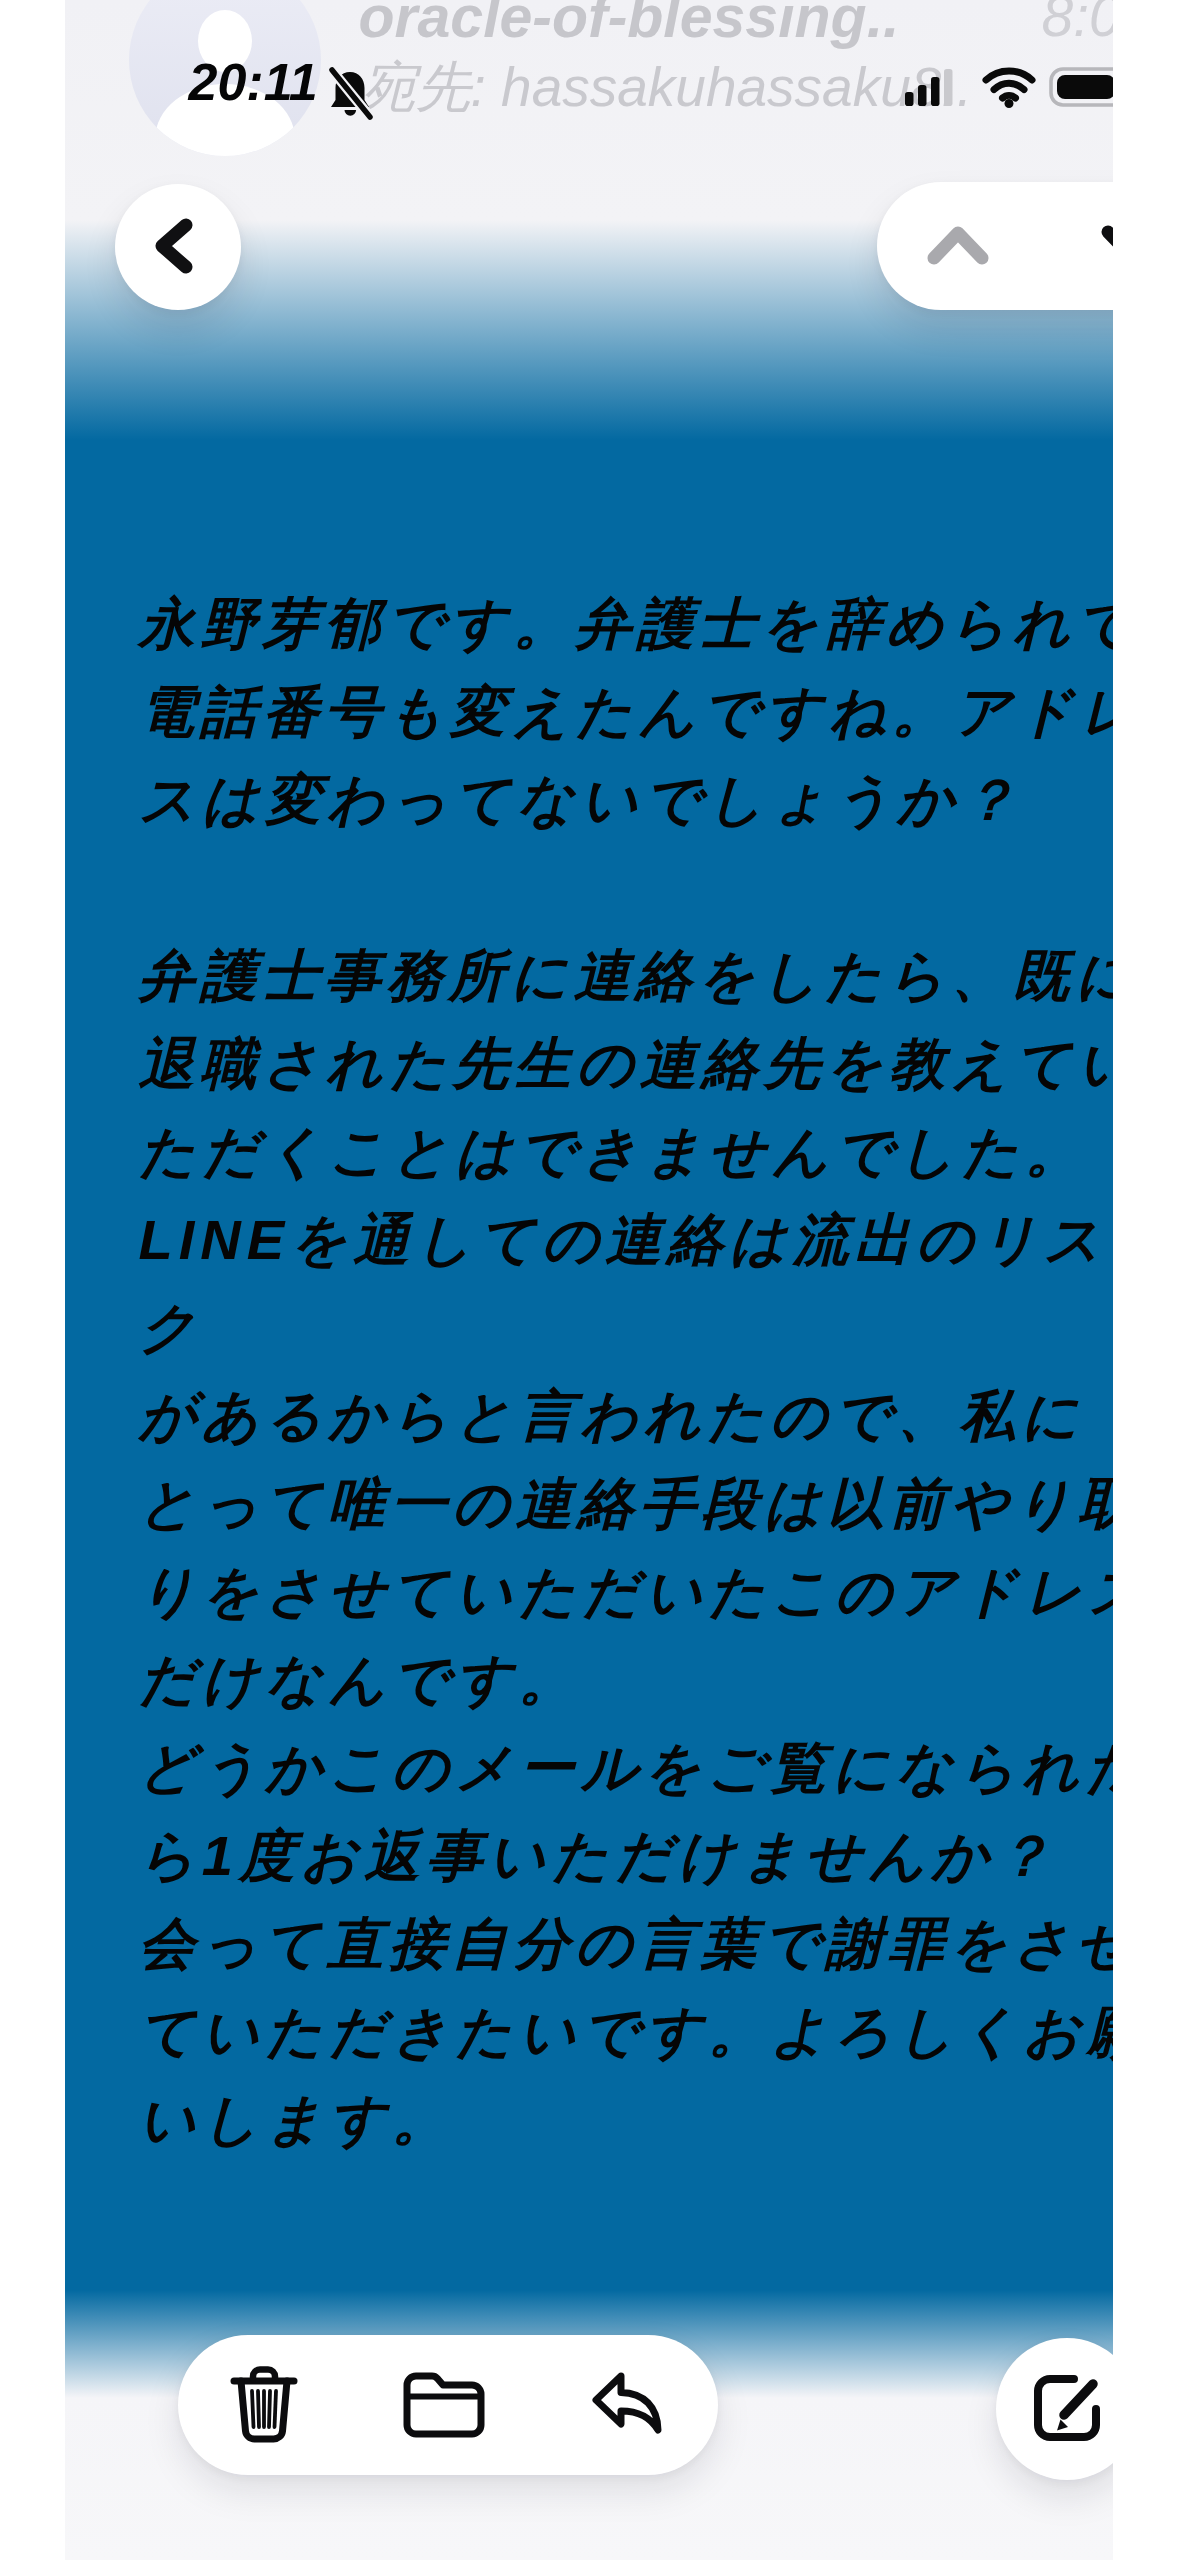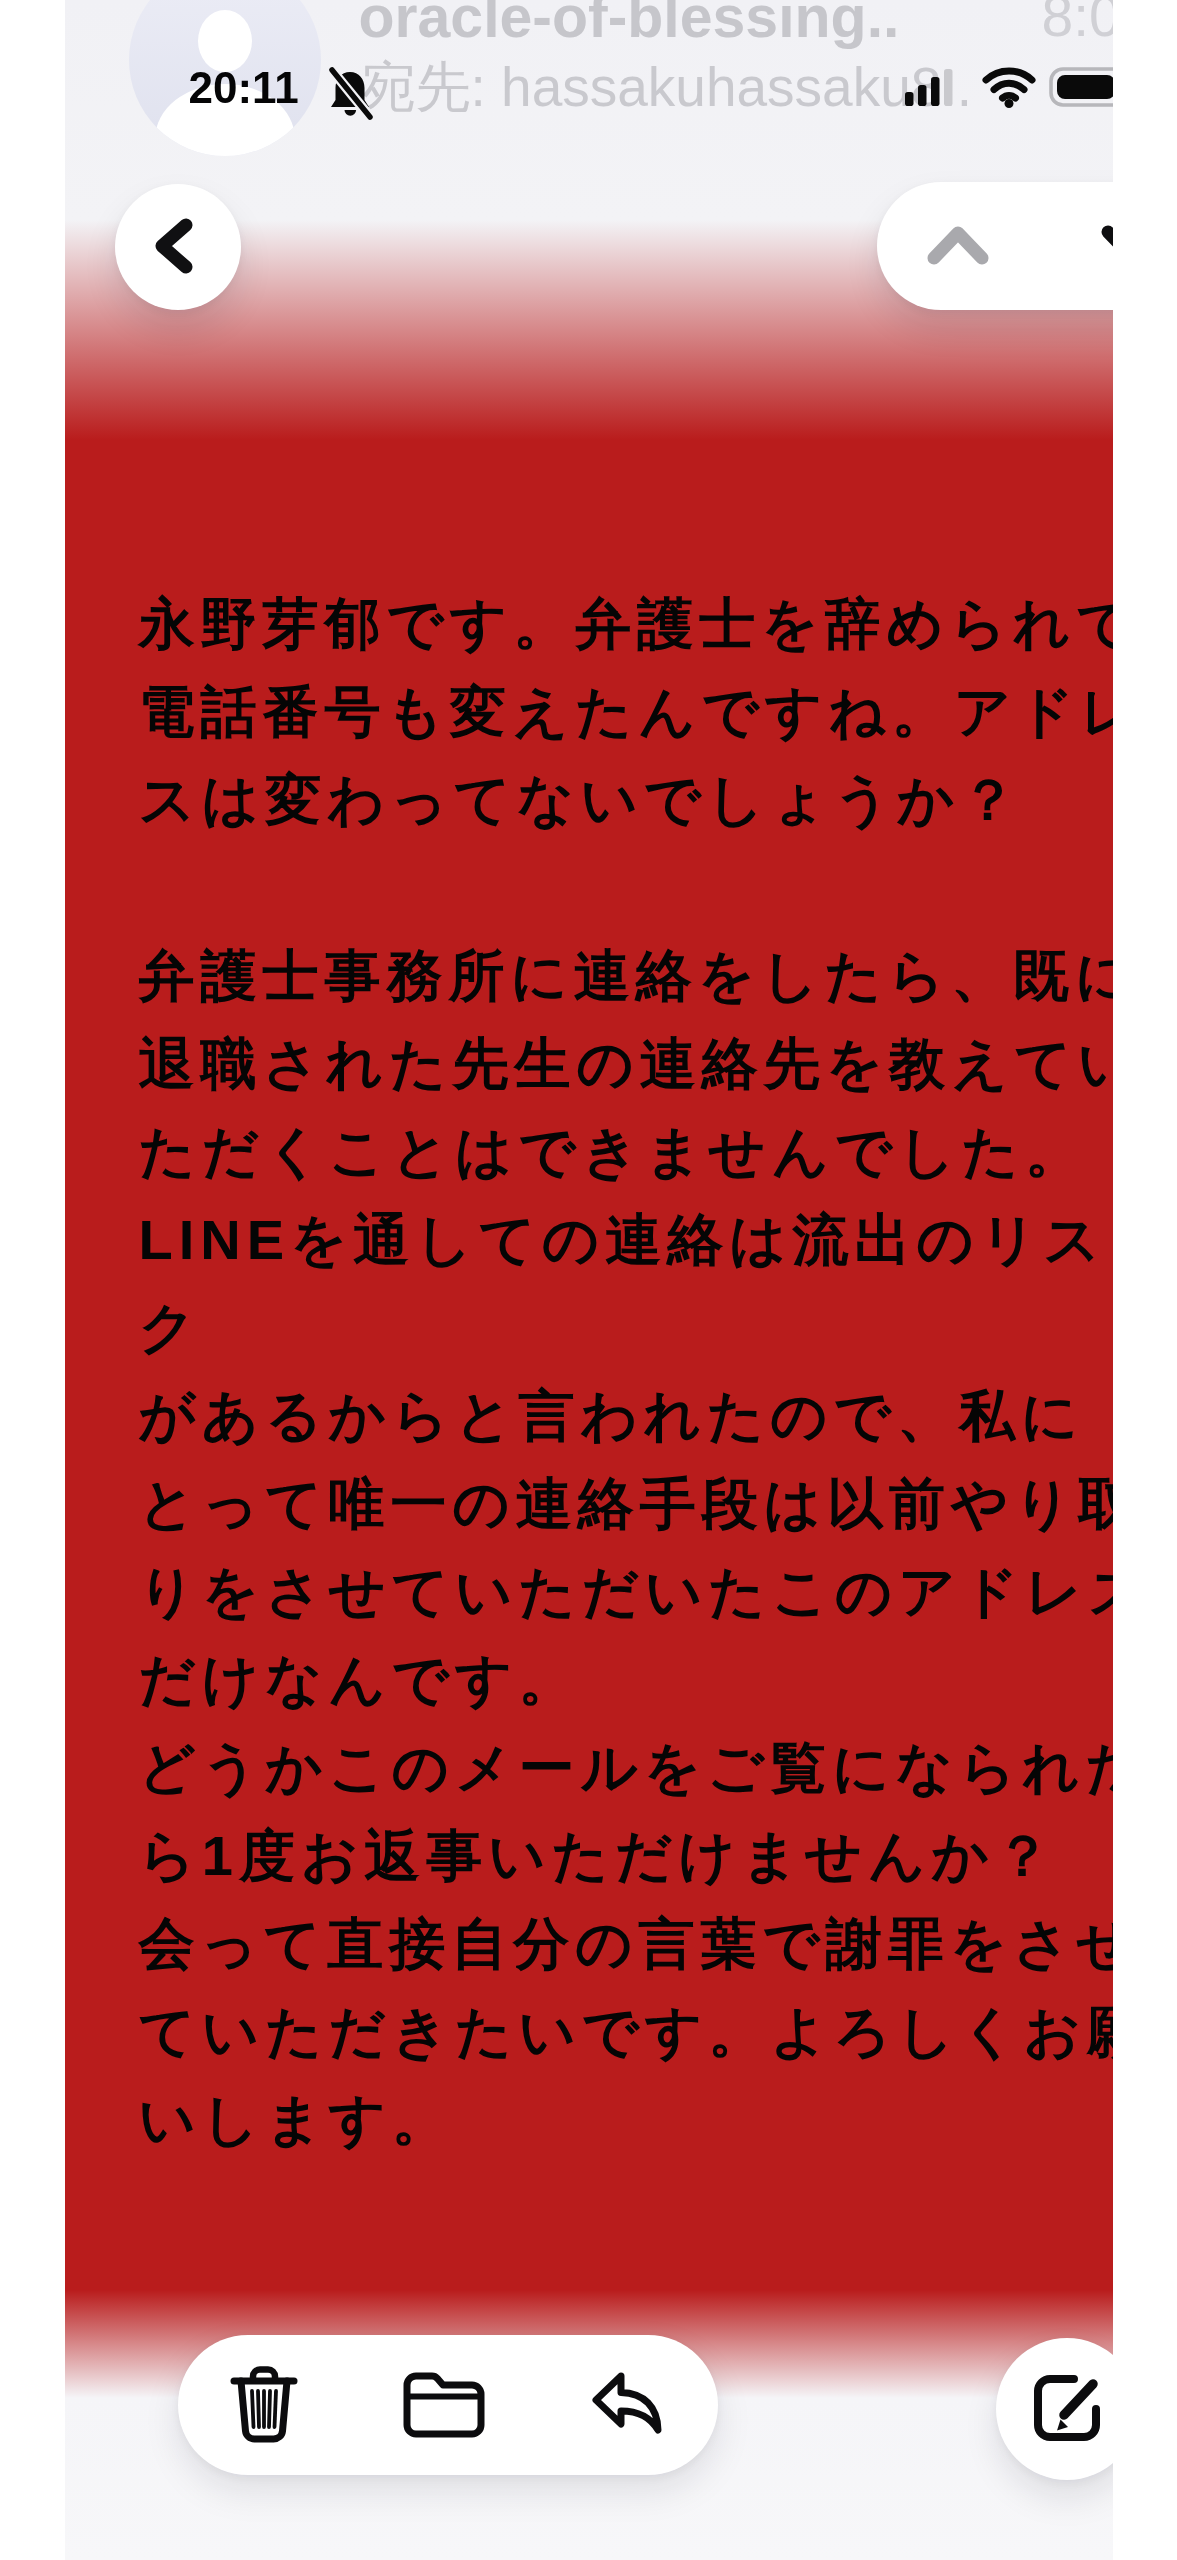--- a/index.html
+++ b/index.html
@@ -1,19 +1,20 @@
 <!DOCTYPE html>
 <html><head>
 <meta charset="utf-8">
 <style>
   html,body{margin:0;padding:0;background:#ffffff;}
   .screen{
     position:relative;width:1048px;height:2560px;margin:0 auto;
-    background:#b91c1c;overflow:hidden;
+    background:#0369a1;overflow:hidden;
     font-family:"Liberation Sans","DejaVu Sans",sans-serif;
+    font-style:italic;
   }
   
   .bg-top{
     position:absolute;left:0;top:0;width:1177px;height:440px;
     background:linear-gradient(180deg,#f1f1f5 0%,#f3f3f6 50%,rgba(244,244,247,0) 100%);
     z-index:0;
   }
   .bg-bottom{
     position:absolute;left:0;top:2290px;width:1177px;height:270px;
     background:linear-gradient(180deg,rgba(246,246,249,0) 0%,#f5f5f8 40%,#f7f7f9 100%);
@@ -39,22 +40,22 @@
     background:linear-gradient(180deg,#ecedf6 0%,#dfe1ee 100%);overflow:hidden;z-index:1;
   }
   .avatar .head{
     position:absolute;left:69px;top:46px;width:54px;height:62px;border-radius:50%;background:#ffffff;
   }
   .avatar .torso{
     position:absolute;left:26px;top:120px;width:140px;height:110px;border-radius:50%;background:#ffffff;
   }
   
   .sb-time{
-    position:absolute;left:124px;top:66px;z-index:3;
-    font-size:44px;font-weight:700;color:#050506;line-height:1;letter-spacing:0px;
+    position:absolute;left:124px;top:56px;z-index:3;
+    font-size:52px;font-weight:700;color:#050506;line-height:1;letter-spacing:0px;
   }
   .sb-bell{position:absolute;left:258px;top:66px;z-index:3;}
   .sb-signal{position:absolute;left:840px;top:66px;z-index:3;}
   .sb-wifi{position:absolute;left:916px;top:66px;z-index:3;}
   .sb-battery{position:absolute;left:984px;top:64px;z-index:3;}
   
   .btn{box-sizing:border-box;display:flex;align-items:center;justify-content:center;
     background:#ffffff;border:none;padding:0;cursor:pointer;
     box-shadow:0 18px 34px rgba(20,20,40,0.10),0 3px 8px rgba(20,20,40,0.05);}
   .back-btn{

